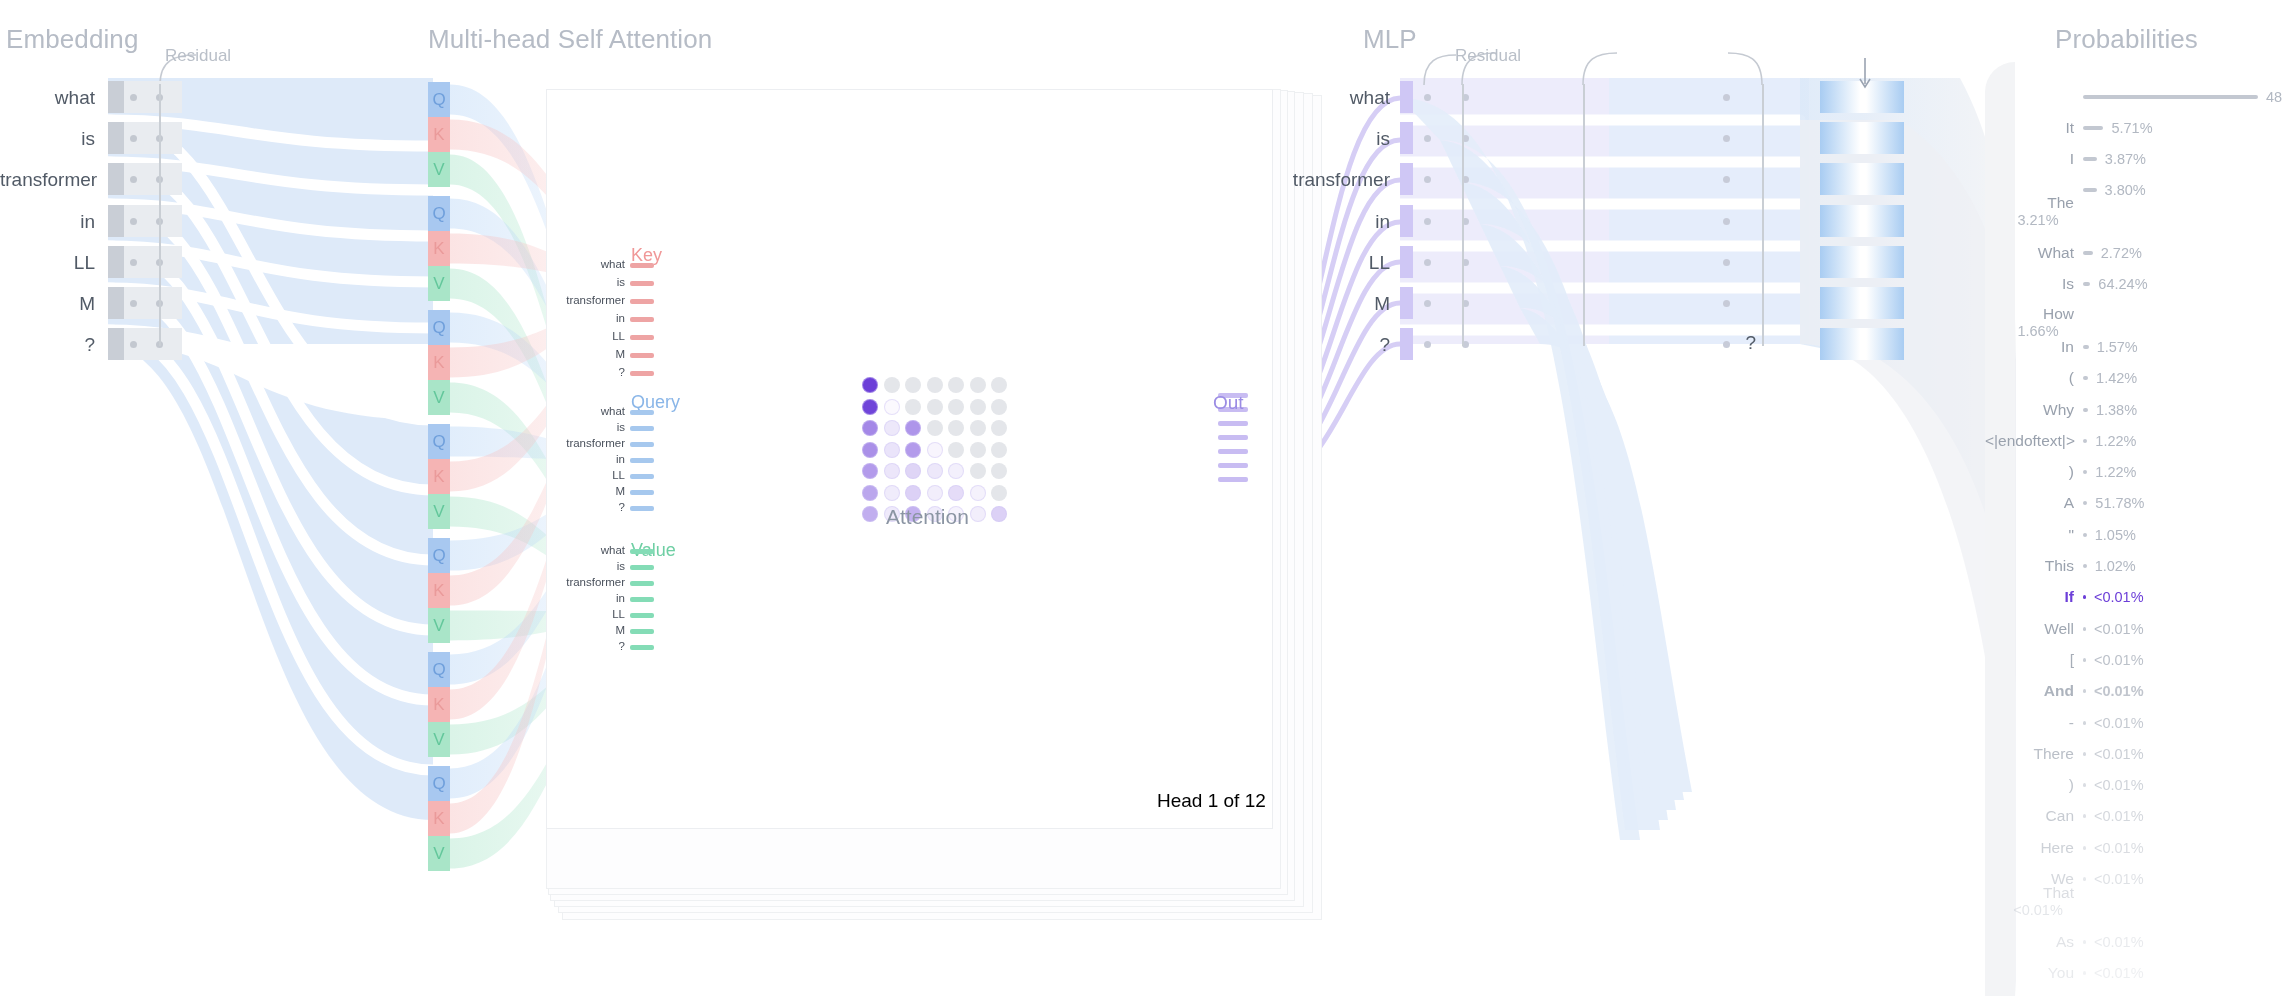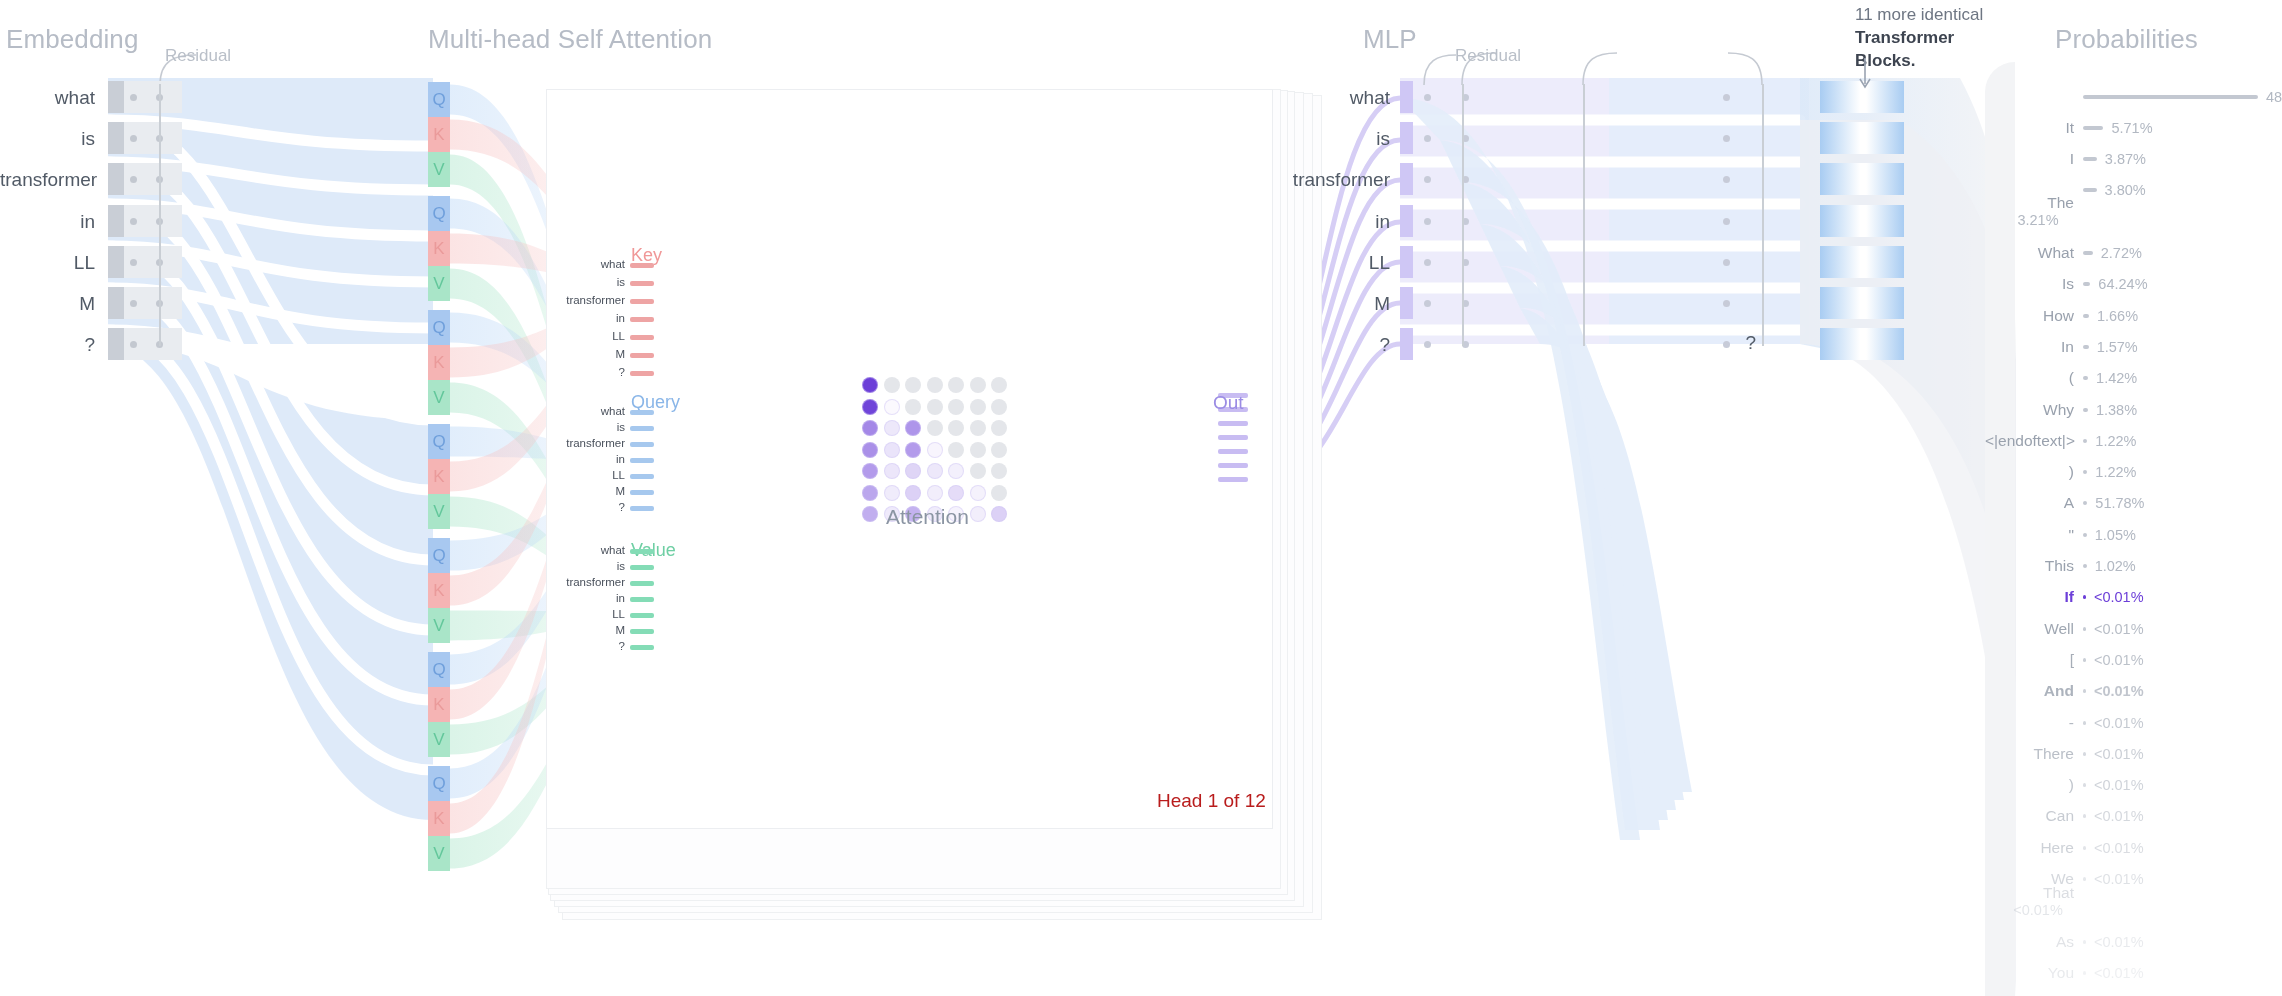--- a/index.html
+++ b/index.html
@@ -30,21 +30,21 @@
   .head-ghost { position:absolute; background:#fdfdfe; border:1px solid #eef0f2; }
 
   .kqv-tick { position:absolute; height:5px; border-radius:2px; }
   .tick-k { background:#eea4a4; }
   .tick-q { background:#a6c8ee; }
   .tick-v { background:#84dcb6; }
   .mini-tok { position:absolute; font-size:11.5px; color:#4a515c; text-align:right; white-space:nowrap; line-height:1; }
 
   .att-dot { position:absolute; border-radius:50%; }
   .att-label { position:absolute; font-size:21px; color:#8b95a3; }
-  .head-count { position:absolute; font-size:19px; color:#b91c1c; }
+  .head-count { position:absolute; font-size:19px; color:#000000; }
 
   .out-tick { position:absolute; height:5px; border-radius:2px; background:#c8bcf2; }
   .out-label { position:absolute; font-size:19px; color:#9b8ce4; }
   .mlp-accent { position:absolute; background:#cfc7f5; }
   .mlp-dot { position:absolute; width:7px; height:7px; border-radius:50%; background:#c7cbd8; }
   .fin-grad { position:absolute;
      background:linear-gradient(90deg,#a8ccf2 0%,#ffffff 48%,#ffffff 55%,#a8ccf2 100%); }
 
   .arrow-note { position:absolute; font-size:17px; color:#6e7683; line-height:1.35; }
   .arrow-note b { color:#3d4450; font-weight:700; }
@@ -207,25 +207,20 @@
     </svg>
 
 <div class="sec-title" style="left:6px; top:24px;">Embedding</div>
 <div class="sec-title" style="left:428px; top:24px;">Multi-head Self Attention</div>
 <div class="sec-title" style="left:1363px; top:24px;">MLP</div>
 <div class="sec-title" style="left:2055px; top:24px;">Probabilities</div>
 
 <div class="sub-label" style="left:165px; top:46px;">Residual</div>
 <div class="sub-label" style="left:1455px; top:46px;">Residual</div>
 
-<div class="arrow-note" style="left:1855px; top:4px; width:150px;">
-  <span>11 more identical</span><br>
-  <b>Transformer</b><br>
-  <b>Blocks.</b>
-</div>
 
 <div id="embTokens">
       <div class="tok" style="left: 0px; width: 95px; top: 87px;">what</div>
       <div class="emb-dark" style="left: 108px; top: 81px; height: 32px;"></div>
       <div class="emb-light" style="left: 124px; top: 81px; height: 32px; width: 58px;"></div>
       <div class="emb-dot" style="left: 130px; top: 93.5px;"></div>
       <div class="emb-dot" style="left: 156px; top: 93.5px;"></div>
       <div class="tok" style="left: 0px; width: 95px; top: 128px;">is</div>
       <div class="emb-dark" style="left: 108px; top: 122px; height: 32px;"></div>
       <div class="emb-light" style="left: 124px; top: 122px; height: 32px; width: 58px;"></div>
@@ -494,21 +489,21 @@
         <div class="prob-row" style="top: 242.5px;">
           <div class="prob-name">What</div>
           <div class="prob-bar" style="width: 9.74611px;"></div>
           <div class="prob-val">2.72%</div>
         </div>
         <div class="prob-row" style="top: 273.8px;">
           <div class="prob-name">Is</div>
           <div class="prob-bar" style="width: 7.34541px;"></div>
           <div class="prob-val">64.24%</div>
         </div>
-        <div class="prob-row" style="top: 305.1px;">
+        <div class="prob-row" style="top: 305.1px; flex-direction: column;">
           <div class="prob-name">How</div>
           <div class="prob-bar" style="width: 5.94799px;"></div>
           <div class="prob-val">1.66%</div>
         </div>
         <div class="prob-row" style="top: 336.4px;">
           <div class="prob-name">In</div>
           <div class="prob-bar" style="width: 5.62551px;"></div>
           <div class="prob-val">1.57%</div>
         </div>
         <div class="prob-row" style="top: 367.7px;">

